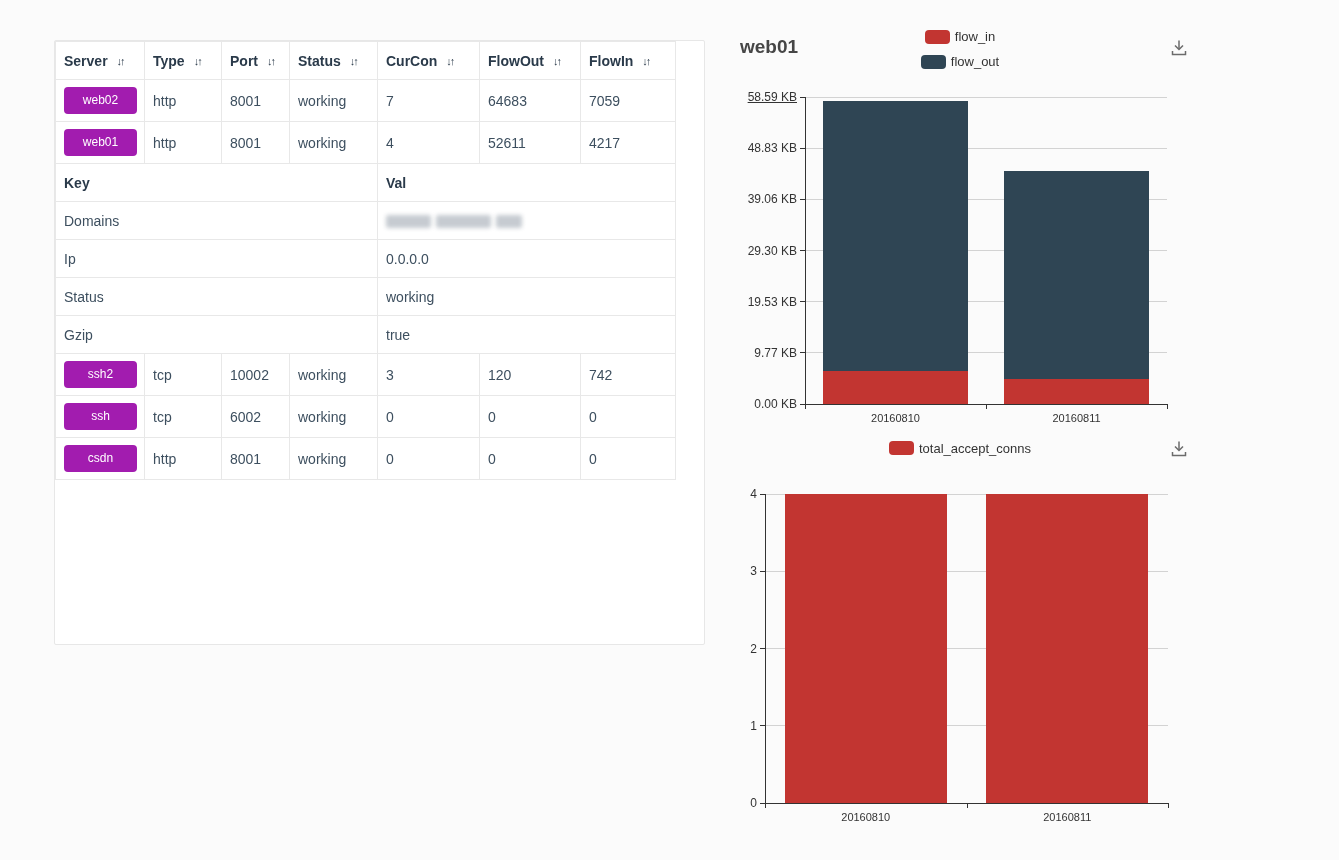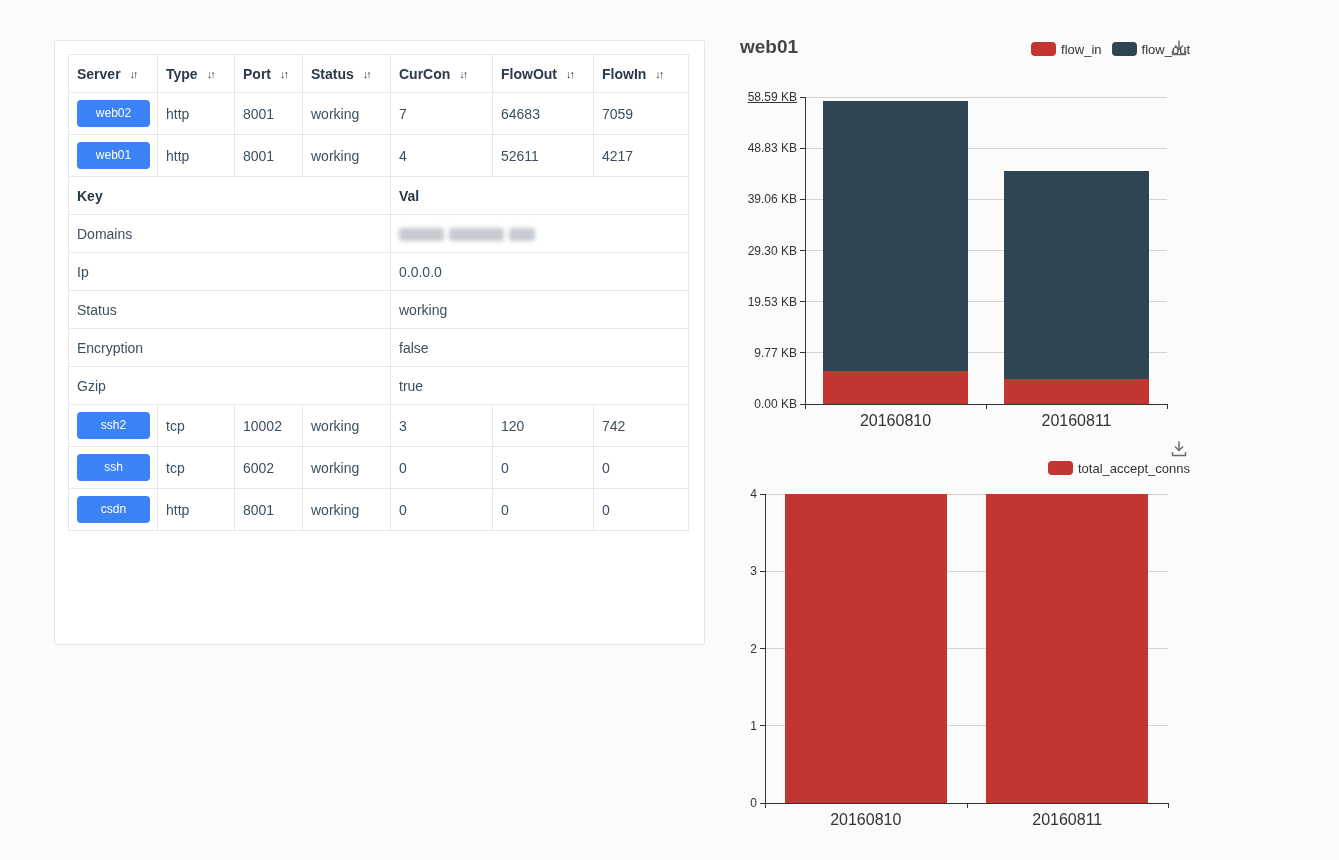--- a/index.html
+++ b/index.html
@@ -10,21 +10,20 @@
     font-family:"Liberation Sans","DejaVu Sans",sans-serif;
     color:#3d4f5f;
     overflow:hidden;
   }
   .abs { position:absolute; }
 
   
   .card {
     position:absolute; left:54px; top:40px; width:651px; height:605px;
     background:#ffffff; border:1px solid #e7e7e7; border-radius:2px;
-    padding:13px;
   }
   table.srv {
     border-collapse:collapse; width:620px; table-layout:fixed;
     font-size:14px; color:#3d4f5f;
   }
   table.srv th, table.srv td {
     border:1px solid #e8e8e8; padding:0 8px; vertical-align:middle;
     text-align:left; overflow:hidden; white-space:nowrap;
   }
   table.srv th {
@@ -34,46 +33,46 @@
   tr.r42 td { height:42px; }
   tr.r38 td { height:38px; }
   td.kv-key, td.kv-val { }
   .kv-head td { color:#2a3a4a; font-weight:bold; }
   .sort {
     font-size:11px; letter-spacing:-2px; margin-left:9px; color:#2a3a4a;
     display:inline-block; transform:translateY(-1px);
   }
   .srv-btn {
     display:block; margin:0 auto; width:73px; height:27px;
-    background:#3b82f6; color:#fff; border:none; border-radius:4px;
+    background:#a21caf; color:#fff; border:none; border-radius:4px;
     font-size:12px; font-family:inherit; cursor:pointer; line-height:27px;
     text-align:center;
   }
   .redacted { display:inline-block; height:13px; border-radius:2px;
     background:#c6cbd1; filter:blur(2px); margin-right:5px;
     vertical-align:middle; }
 
   
   .chart-title {
     position:absolute; left:740px; top:36px;
     font-size:19px; font-weight:bold; color:#464646;
   }
   .legend-row {
     position:absolute; left:730px; width:460px; height:16px;
-    display:flex; justify-content:flex-end; align-items:center; gap:10px;
+    display:flex; justify-content:center; align-items:center; gap:10px;flex-direction:column;
   }
   .legend-item { display:flex; align-items:center; gap:5px; cursor:pointer; }
   .swatch { width:25px; height:14px; border-radius:4px; display:inline-block; }
   .legend-label { font-size:13px; color:#333; }
   .dl-icon { position:absolute; width:22px; height:22px; cursor:pointer; }
 
   .gridline { position:absolute; height:1px; background:#d3d3d3; }
   .axisline { position:absolute; background:#333; }
   .ylabel { position:absolute; font-size:12px; color:#333; text-align:right; width:80px; }
-  .xlabel { position:absolute; font-size:16px; color:#333; text-align:center; }
+  .xlabel { position:absolute; font-size:11px; color:#333; text-align:center; }
   .bar { position:absolute; }
 </style>
 </head>
 <body>
 
 <div class="card">
   <table class="srv">
     <colgroup>
       <col style="width:89px">
         <col style="width:77px">
@@ -127,24 +126,20 @@
     </tr>
     <tr class="r38">
       <td colspan="4" class="kv-key">Ip</td>
       <td colspan="3" class="kv-val">0.0.0.0</td>
     </tr>
     <tr class="r38">
       <td colspan="4" class="kv-key">Status</td>
       <td colspan="3" class="kv-val">working</td>
     </tr>
     <tr class="r38">
-      <td colspan="4" class="kv-key">Encryption</td>
-      <td colspan="3" class="kv-val">false</td>
-    </tr>
-    <tr class="r38">
       <td colspan="4" class="kv-key">Gzip</td>
       <td colspan="3" class="kv-val">true</td>
     </tr>
 
     <tr class="r42">
       <td>
             <button class="srv-btn">ssh2</button>
           </td>
       <td>tcp</td>
       <td>10002</td>
@@ -193,21 +188,21 @@
 </div>
 
 <svg class="dl-icon" style="left:1168px;top:37px" viewBox="0 0 22 22">
   <g fill="none" stroke="#6b6b6b" stroke-width="1.5">
     <path d="M11 3.5 v8.5"></path>
       <path d="M7 8.5 L11 12.5 L15 8.5"></path>
       <path d="M4.5 14 v3.5 h13 v-3.5"></path>
   </g>
 </svg>
 
-<div class="legend-row" style="top:460px">
+<div class="legend-row" style="top:440px">
   <span class="legend-item">
     <span class="swatch" style="background: rgb(194, 53, 49);"></span>
     <span class="legend-label">total_accept_conns</span>
   </span>
 </div>
 
 <svg class="dl-icon" style="left:1168px;top:438px" viewBox="0 0 22 22">
   <g fill="none" stroke="#6b6b6b" stroke-width="1.5">
     <path d="M11 3.5 v8.5"></path>
       <path d="M7 8.5 L11 12.5 L15 8.5"></path>

